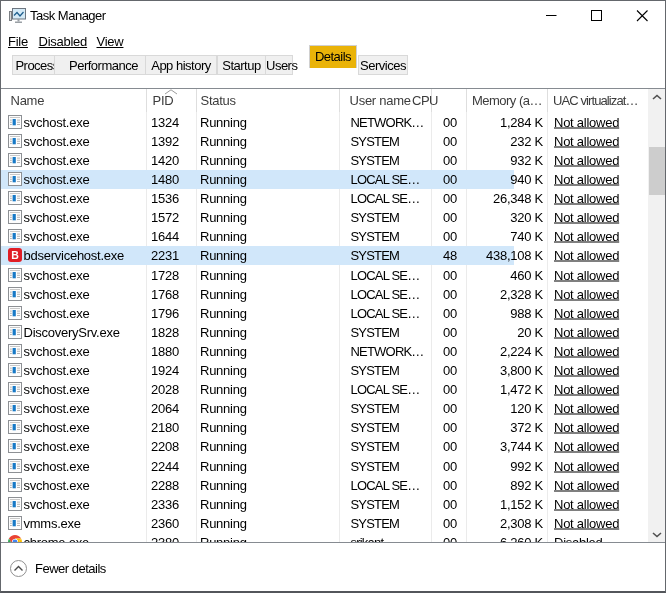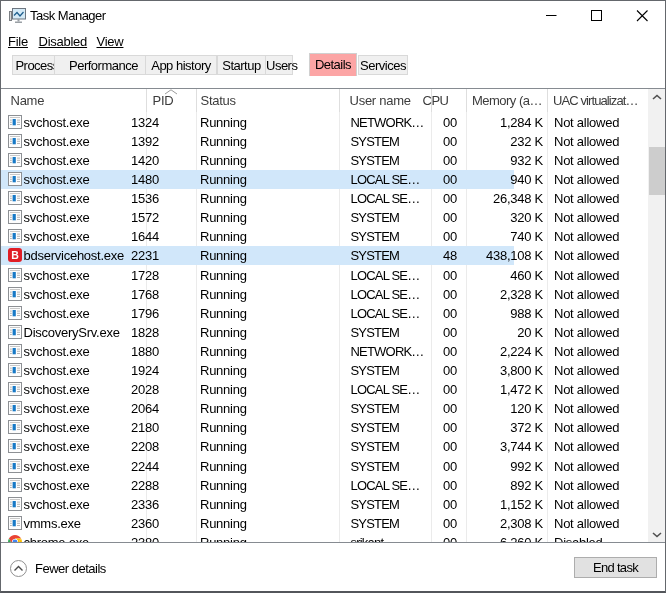--- a/index.html
+++ b/index.html
@@ -3,37 +3,37 @@
 <style>
 * { margin:0; padding:0; box-sizing:border-box; }
 html,body { width:666px; height:593px; }
 body { -webkit-font-smoothing:antialiased; font-family:"Liberation Sans", sans-serif; font-size:13px; color:#000; background:#fff; position:relative; overflow:hidden; letter-spacing:-0.25px; }
 .win { position:absolute; left:0; top:0; width:666px; height:593px; border:1px solid #64676c; border-bottom:2px solid #53565b; background:#fff; z-index:0; }
 .abs { position:absolute; }
 .title { position:absolute; left:30px; top:8px; letter-spacing:-0.5px; }
 .capbtn { position:absolute; top:0; height:30px; width:46px; }
 .menu span { position:absolute; top:34px;text-decoration:underline; }
 .tab { letter-spacing:-0.5px; position:absolute; top:55px; height:20px; background:#f0f0f0; border:1px solid #d9d9d9; text-align:center; line-height:19px; z-index:2; }
-.tabsel { letter-spacing:-0.5px; position:absolute; top:53px; height:23px; background:#fca5a5; border:1px solid #d0d0d0; border-bottom:none; text-align:center; line-height:21px; z-index:3; }
+.tabsel { letter-spacing:-0.5px; position:absolute; top:45px; height:23px; background:#eab308; border:1px solid #d0d0d0; border-bottom:none; text-align:center; line-height:21px; z-index:3; }
 .lv-top { position:absolute; left:1px; right:1px; top:88px; height:1px; background:#868b91; z-index:4; }
 .lv-bot { position:absolute; left:1px; right:1px; top:542px; height:1px; background:#868b91; z-index:6; }
 .vline { position:absolute; top:89px; height:23px; width:1px; background:#dedede; }
 .vline2 { position:absolute; top:112px; height:430px; width:1px; background:#ebebeb; }
 .hdr { position:absolute; top:93px; color:#3c3c3c; }
 .row { position:absolute; left:1px; width:513px; height:19.1px; z-index:1; }
 .row.hl { background:#d1e7fa; }
 .row span { position:absolute; top:50%; transform:translateY(-50%); white-space:nowrap; }
 .ric { position:absolute; left:7px; top:2.5px; width:14px; height:14px; }
 .c-name { left:22.5px; }
-.c-pid { left:110px; width:68px; text-align:center; }
+.c-pid { left:110px; width:68px; text-align:right; }
 .c-status { left:199px; }
 .c-user { left:349.5px; letter-spacing:-0.8px; }
 .c-cpu { left:412px; width:44px; text-align:right; }
 .c-mem { left:462px; width:80px; text-align:right; }
-.c-uac { left:553px; }
+.c-uac { left:553px;text-decoration:underline; }
 .sb { position:absolute; left:648px; top:89px; width:17px; height:453px; background:#f1f1f1; z-index:5; }
 .sb-thumb { position:absolute; left:649px; top:147px; width:16px; height:48px; background:#cdcdcd; z-index:5; }
 .footer { position:absolute; left:1px; top:543px; width:664px; height:47px; background:#fff; z-index:7; }
 .btn { letter-spacing:-0.7px; position:absolute; left:573px; top:14px; width:83px; height:20.5px; background:#e1e1e1; border:1px solid #adadad; text-align:center; line-height:20px; }
 </style></head>
 <body>
 <svg width="0" height="0" style="position:absolute">
     <defs>
       <g id="gi">
         <rect x="0.5" y="0.5" width="13" height="13" fill="#fdfdfd" stroke="#8d9094"></rect>
@@ -92,21 +92,21 @@
 <div class="vline2" style="left:431px"></div>
 <div class="vline2" style="left:466px"></div>
 <div class="vline2" style="left:547px"></div>
 <div class="hdr" style="left:10.5px">Name</div>
 <div class="hdr" style="left:152.5px">PID</div>
 <svg class="abs" style="left:164px;top:88.5px;z-index:5" width="14" height="6" viewBox="0 0 14 6">
     <polyline points="1,5 7,0.8 13,5" fill="none" stroke="#9b9b9b" stroke-width="1"></polyline>
   </svg>
 <div class="hdr" style="left:200.5px">Status</div>
 <div class="hdr" style="left:349.5px">User name</div>
-<div class="hdr" style="left:412px;width:47px;text-align:center;letter-spacing:-0.5px">CPU</div>
+<div class="hdr" style="left:412px;width:47px;text-align:left;letter-spacing:-0.5px">CPU</div>
 <div class="hdr" style="left:462px;width:80px;text-align:right;letter-spacing:-0.5px">Memory (a…</div>
 <div class="hdr" style="left:553px;letter-spacing:-0.9px">UAC virtualizat…</div>
 <div class="row" style="top:112.20px">
     <svg class="ric" viewBox="0 0 14 14">
       <use href="#gi"></use>
     </svg>
     <span class="c-name">svchost.exe</span>
     <span class="c-pid">1324</span>
     <span class="c-status">Running</span>
     <span class="c-user">NETWORK…</span>
@@ -393,14 +393,13 @@
   </svg>
 <svg class="abs" style="left:649px;top:531px;z-index:6" width="16" height="8" viewBox="0 0 16 8">
     <polyline points="4,2 8,5.5 12,2" fill="none" stroke="#505050" stroke-width="1.6"></polyline>
   </svg>
 <div class="footer">
 <svg class="abs" style="left:8px;top:16px" width="19" height="19" viewBox="0 0 19 19">
       <circle cx="9.5" cy="9.5" r="8" fill="none" stroke="#919191" stroke-width="1"></circle>
       <polyline points="5.5,11.5 9.5,7.5 13.5,11.5" fill="none" stroke="#4a4a4a" stroke-width="1.4"></polyline>
     </svg>
 <span class="abs" style="left:34px;top:17.5px;letter-spacing:-0.5px">Fewer details</span>
-<div class="btn">End task</div>
 </div>
 
 </body></html>

